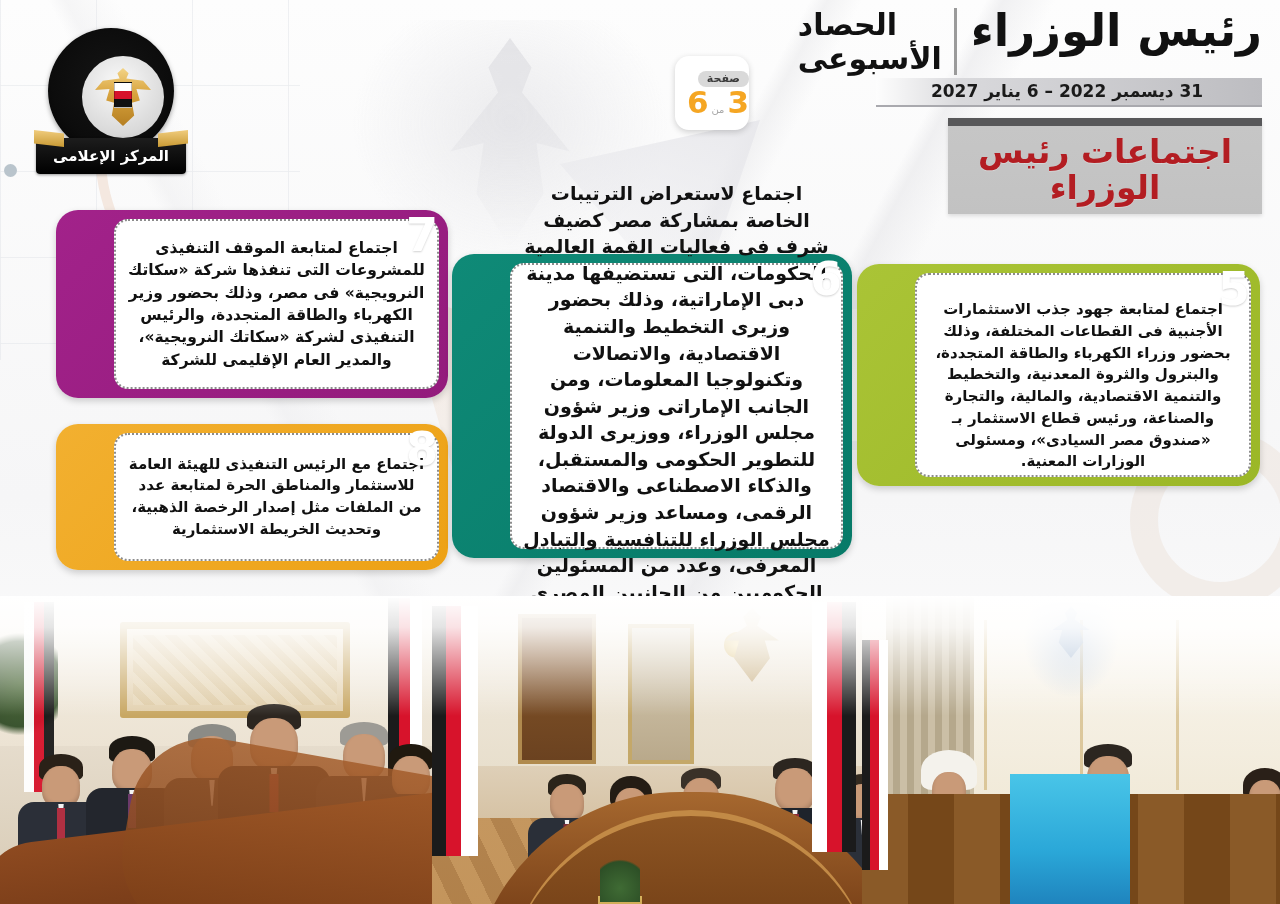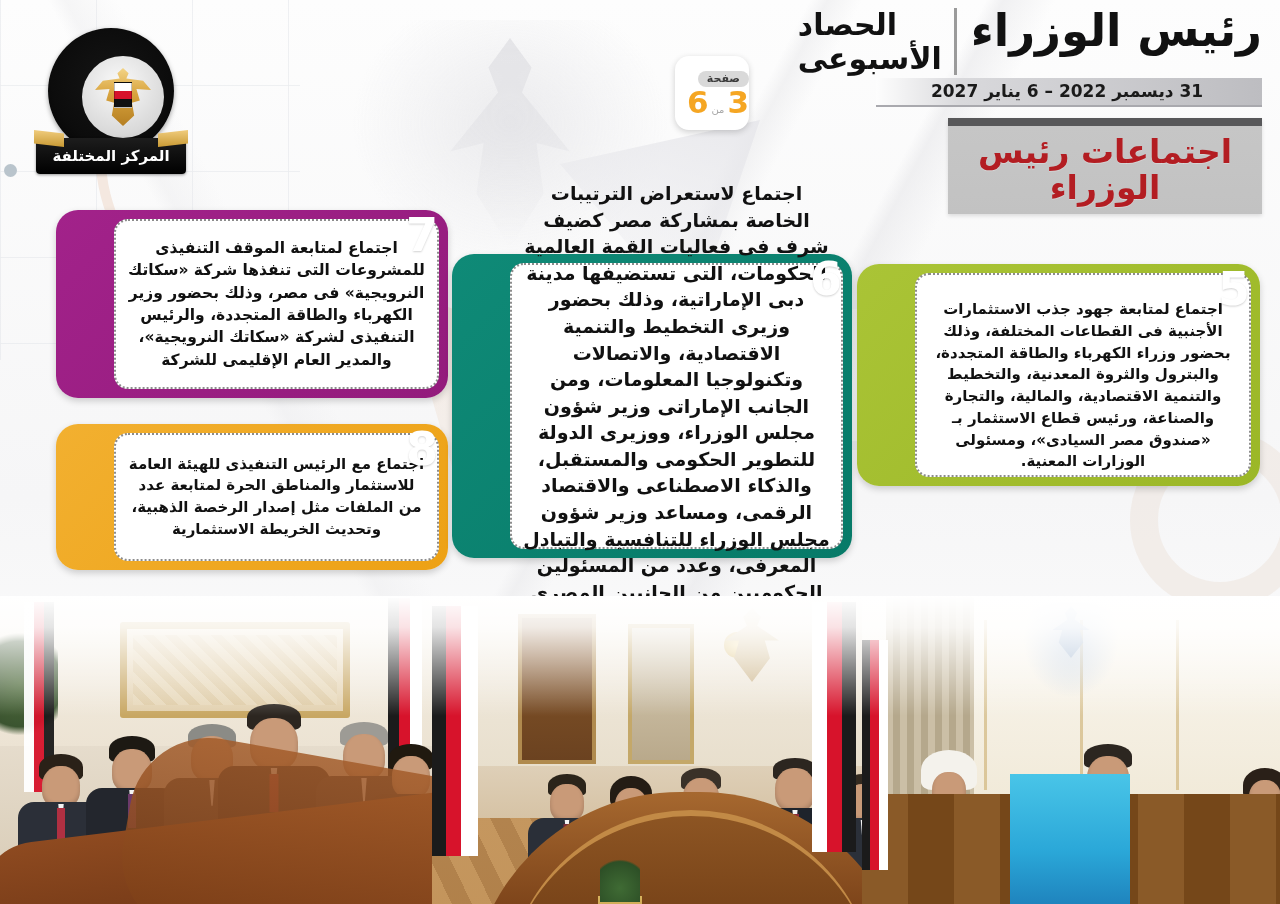--- a/index.html
+++ b/index.html
@@ -306,21 +306,21 @@
 
   <div class="header">
 
     <div class="logo-wrap">
       <div class="logo-disc">
         <div class="logo-inner"></div>
         <div class="logo-eagle"></div>
         <div class="logo-flag"></div>
       </div>
       <div class="logo-banner">
-        <span>المركز المختلفة</span>
+        <span>المركز الإعلامى</span>
       </div>
     </div>
 
     <div class="title-block">
       <div class="title-row">
         <div class="t-main">رئيس الوزراء</div>
         <div class="t-small">
           <div>الحصاد</div>
           <div>الأسبوعى</div>
         </div>

